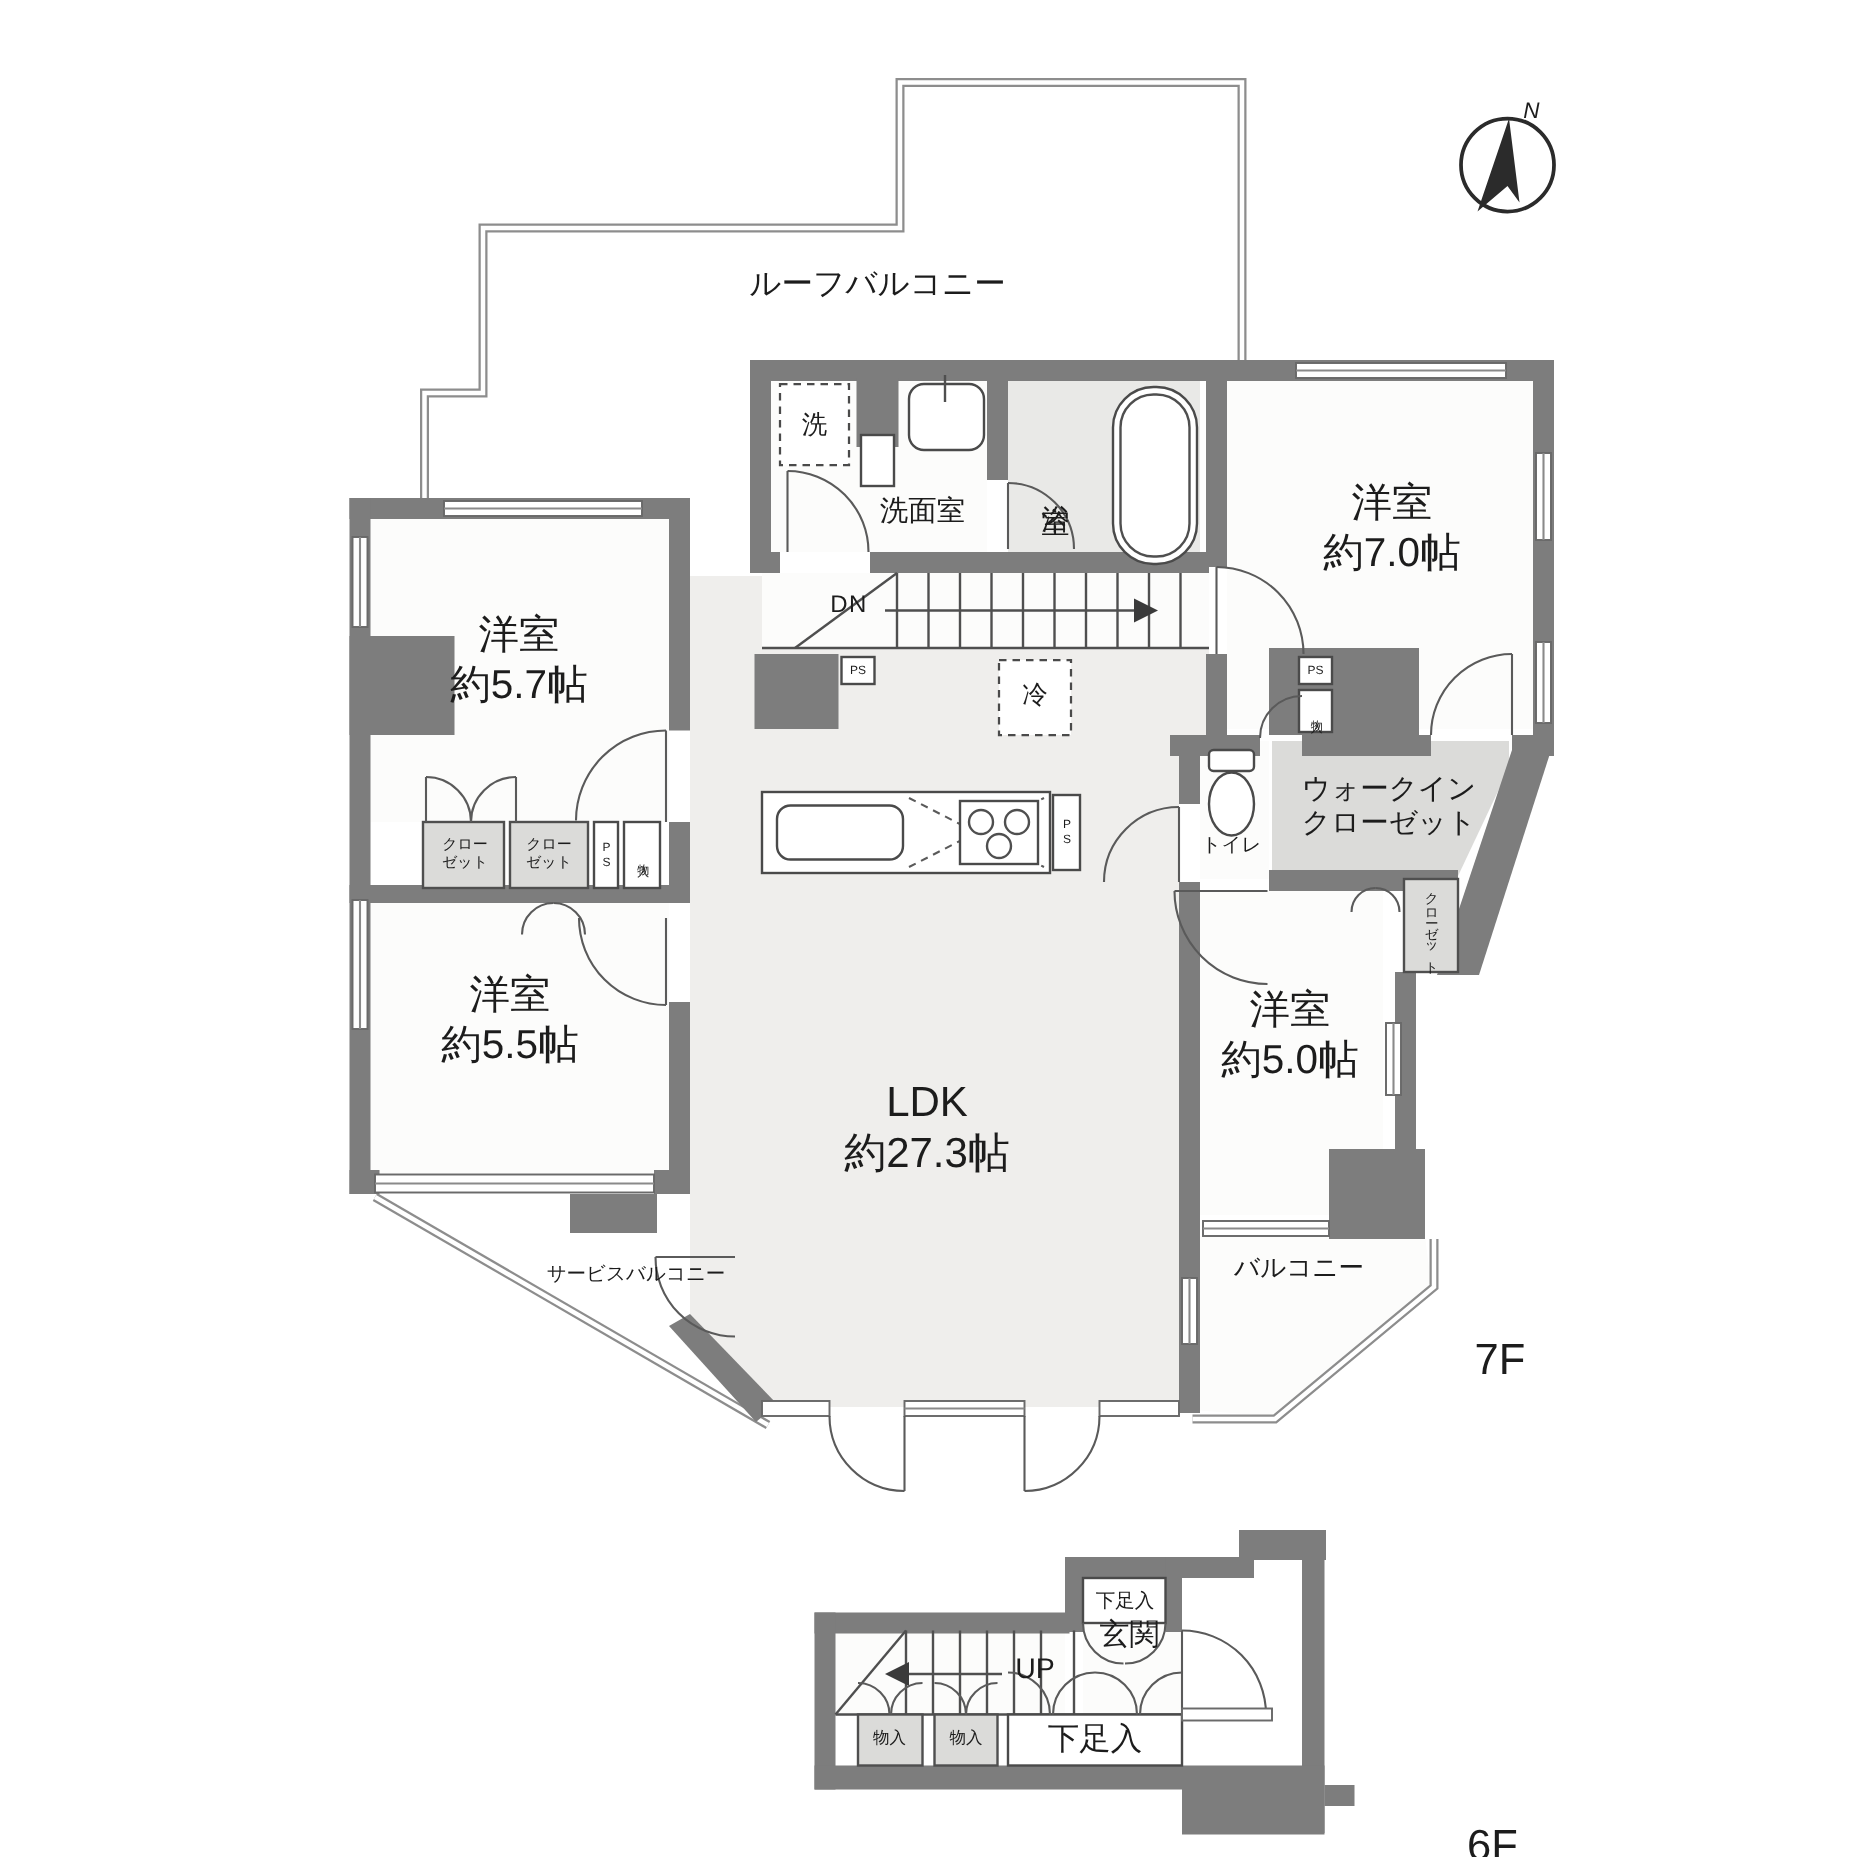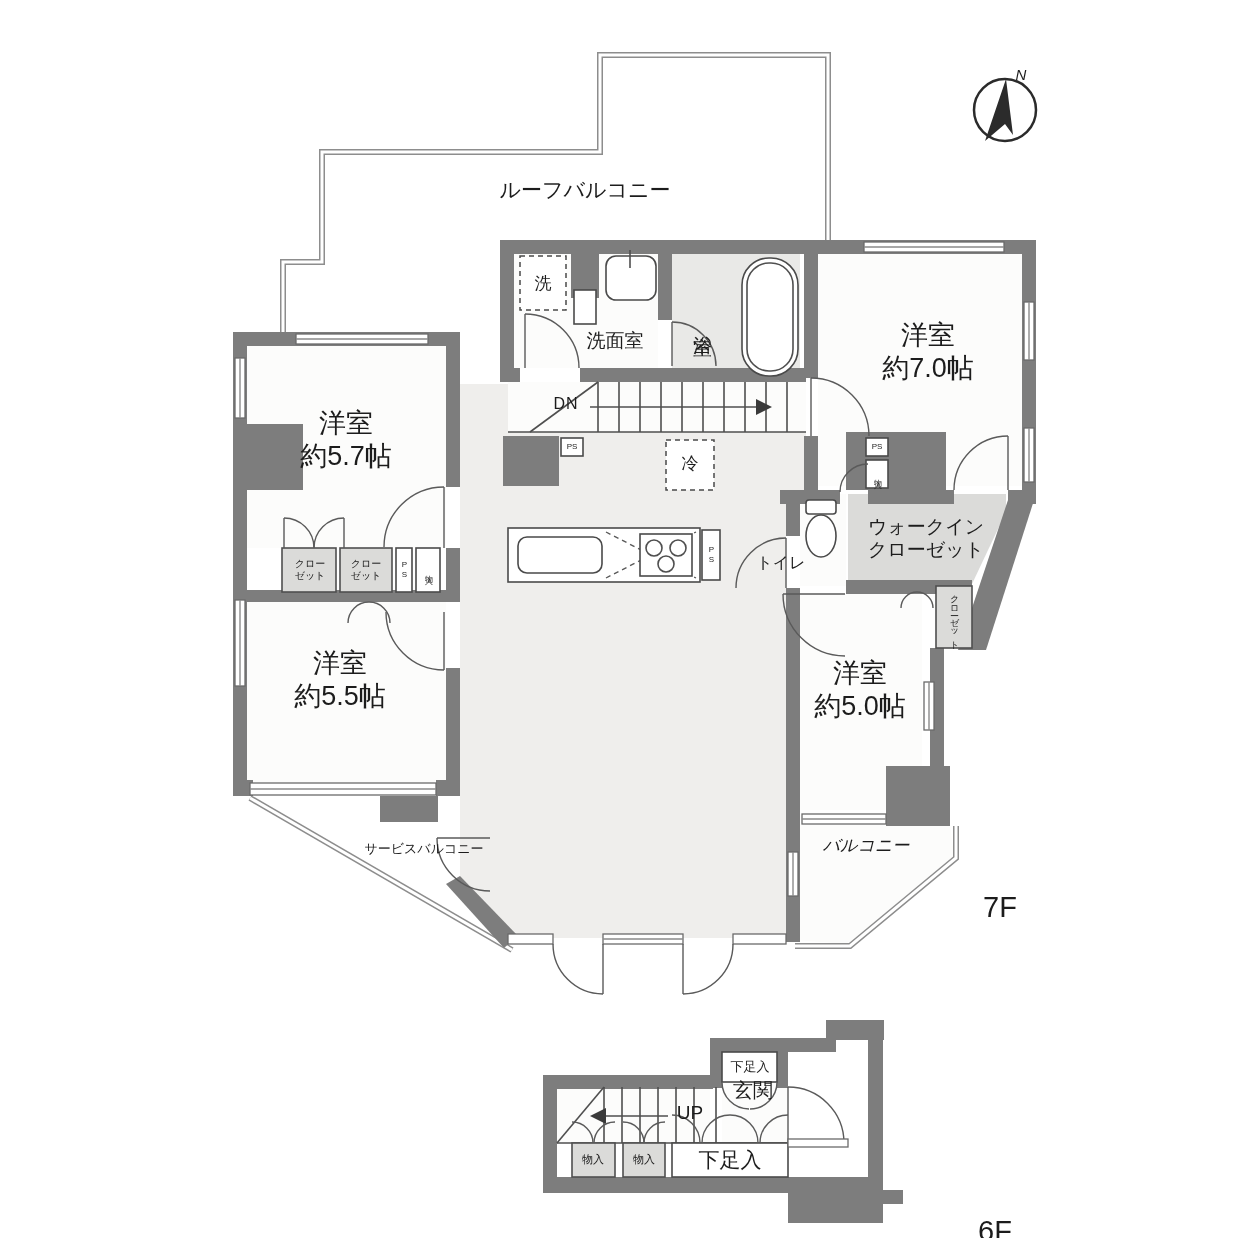--- a/index.html
+++ b/index.html
@@ -290,36 +290,40 @@
     <div>クロー</div>
     <div>ゼット</div>
   </div>
   <div class="lbl v" style="left:404px;top:570px;font-size:8px;">PS</div>
   <div class="lbl v" style="left:428px;top:570px;font-size:8px;">物入</div>
   <div class="lbl" style="left:572px;top:447px;font-size:8px;">PS</div>
   <div class="lbl" style="left:690px;top:464px;font-size:17px;">冷</div>
   <div class="lbl v" style="left:711px;top:555px;font-size:8px;">PS</div>
   <div class="lbl" style="left:877px;top:447px;font-size:8px;">PS</div>
   <div class="lbl v" style="left:877px;top:474px;font-size:8px;">物入</div>
-  <div class="lbl" style="left:781px;top:563px;font-size:16px;">トイレ</div>
+  <div class="lbl" style="left:821px;top:563px;font-size:13px;">トイレ</div>
   <div class="lbl" style="left:926px;top:538px;font-size:19px;">
     <div>ウォークイン</div>
     <div>クローゼット</div>
   </div>
   <div class="lbl v" style="left:954px;top:617px;font-size:9px;">クローゼット</div>
   <div class="lbl" style="left:340px;top:680px;font-size:27px;">
     <div>洋室</div>
     <div>約5.5帖</div>
   </div>
+  <div class="lbl" style="left:618px;top:752px;font-size:28px;">
+    <div>LDK</div>
+    <div>約27.3帖</div>
+  </div>
   <div class="lbl" style="left:860px;top:690px;font-size:27px;">
     <div>洋室</div>
     <div>約5.0帖</div>
   </div>
   <div class="lbl" style="left:424px;top:849px;font-size:13px;">サービスバルコニー</div>
-  <div class="lbl" style="left:866px;top:846px;font-size:17px;font-style:italic;">バルコニー</div>
+  <div class="lbl" style="left:866px;top:846px;font-size:17px;">バルコニー</div>
   <div class="lbl" style="left:1000px;top:908px;font-size:29px;">7F</div>
 
   <div class="lbl" style="left:750px;top:1067px;font-size:13px;">下足入</div>
   <div class="lbl" style="left:753px;top:1090px;font-size:20px;">玄関</div>
   <div class="lbl" style="left:690px;top:1113px;font-size:19px;">UP</div>
   <div class="lbl" style="left:593px;top:1160px;font-size:11px;">物入</div>
   <div class="lbl" style="left:644px;top:1160px;font-size:11px;">物入</div>
   <div class="lbl" style="left:730px;top:1160px;font-size:21px;">下足入</div>
   <div class="lbl" style="left:995px;top:1196px;font-size:29px;margin-top:36px;">6F</div>
 </div>

